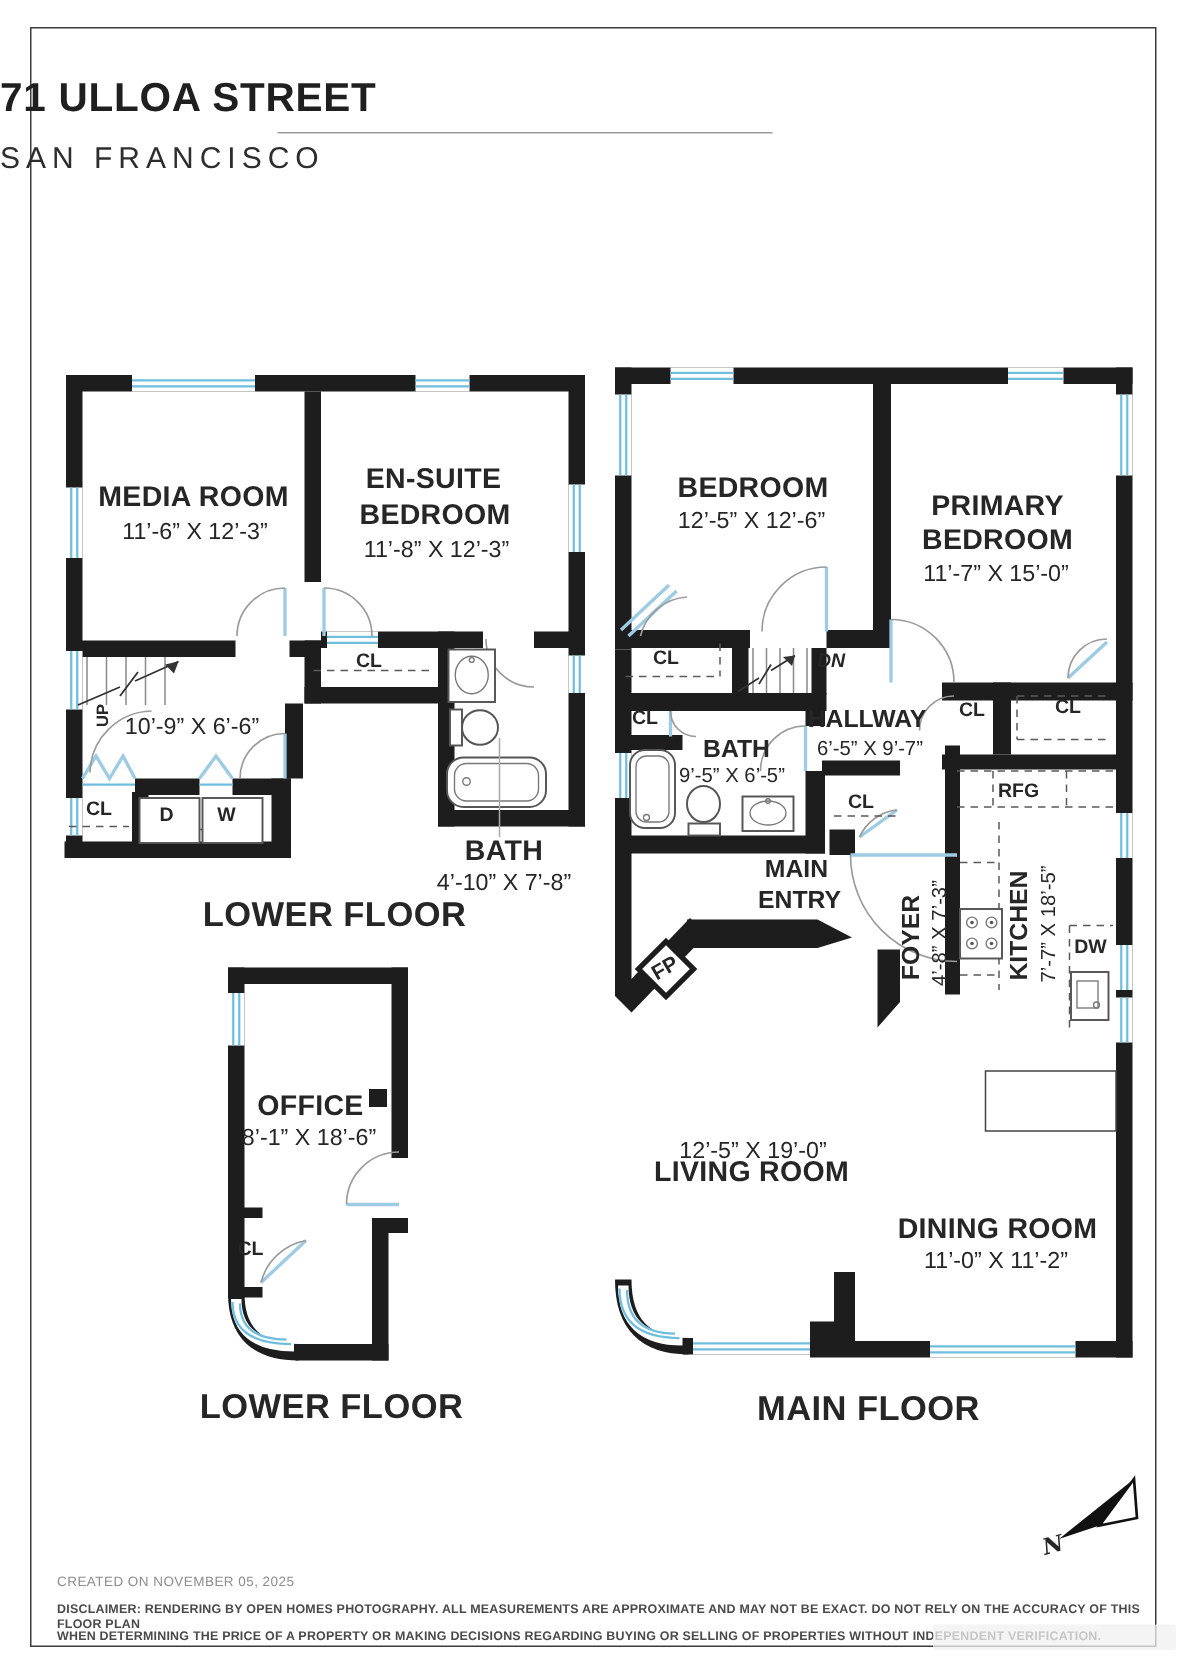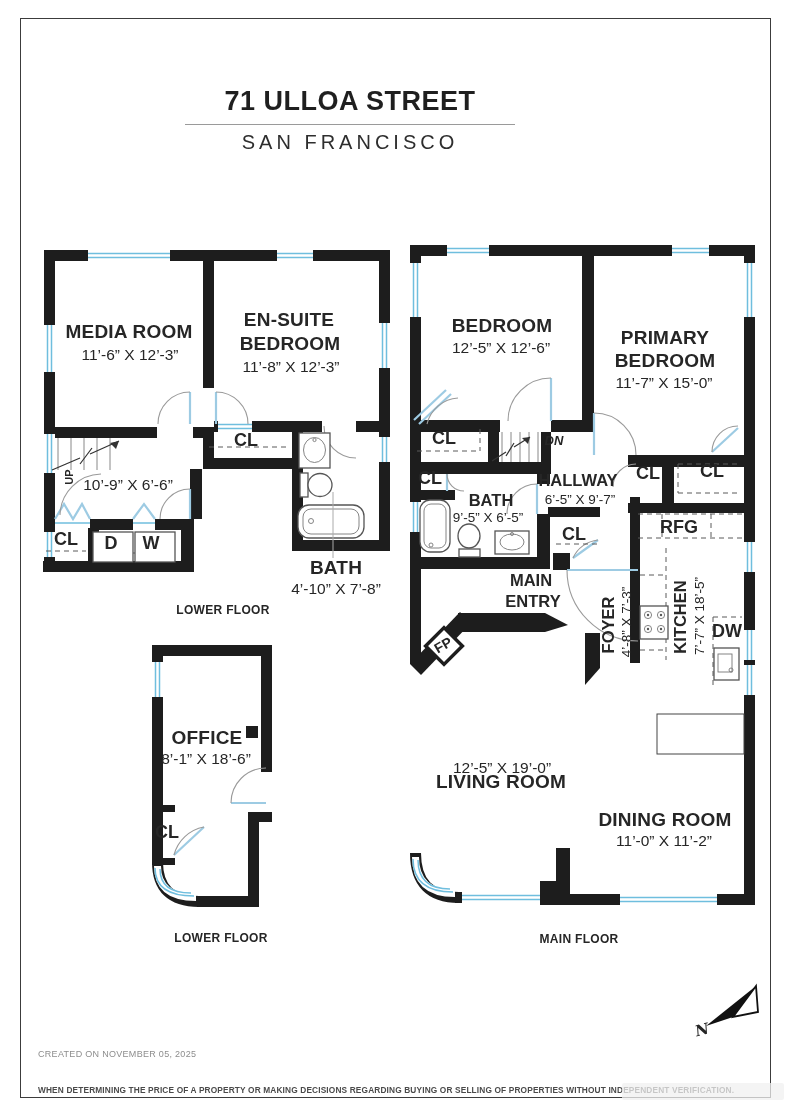--- a/index.html
+++ b/index.html
@@ -1,19 +1,19 @@
 <!DOCTYPE html>
 <html><head>
 <meta charset="utf-8">
 <style>
   html,body{margin:0;padding:0;background:#fff;}
   .page{position:relative;width:792px;height:1120px;background:#fff;overflow:hidden;
         font-family:"Liberation Sans",sans-serif;color:#262626;}
   .frame{position:absolute;left:20px;top:18px;width:749px;height:1078px;border:1.5px solid #3c3c3c;}
-  .titleblock{position:absolute;left:0;top:50px;width:700px;text-align:center;margin-top:36px;}
+  .titleblock{position:absolute;left:0;top:50px;width:700px;text-align:left;}
   .addr{font-size:27px;font-weight:bold;letter-spacing:.5px;color:#1f1f1f;}
   .titlerule{width:330px;height:1px;background:#9a9a9a;margin:7px auto 6px auto;}
   .city{font-size:20px;letter-spacing:4px;color:#2e2e2e;}
   svg{position:absolute;left:0;top:0;}
   .wall{fill:#1d1d1d;}
   .fx{fill:#fff;stroke:#555;stroke-width:1.3;}
   .fx2{fill:none;stroke:#777;stroke-width:.9;}
   .arc{fill:none;stroke:#9a9a9a;stroke-width:1.1;}
   .leaf{stroke:#9dcbe3;stroke-width:2.2;fill:none;}
   .dash{stroke:#5a5a5a;stroke-width:1;stroke-dasharray:5 4;fill:none;}
@@ -21,22 +21,22 @@
   .arrow{stroke:#333;stroke-width:1.2;fill:none;}
   .wwhite{fill:#fff;}
   .wglass{stroke:#6fbede;stroke-width:1.5;fill:none;}
   .counter{fill:none;stroke:#444;stroke-width:1;}
   .leader{stroke:#aaa;stroke-width:1;}
   .lbl{position:absolute;transform:translate(-50%,-50%);white-space:nowrap;color:#262626;}
   .rn{font-weight:bold;font-size:19px;letter-spacing:.2px;}
   .rnm{font-weight:bold;font-size:16.5px;}
   .dm{font-size:15.5px;}
   .dmm{font-size:13.5px;}
-  .sm{font-weight:bold;font-size:18px;}
-  .fl{font-weight:bold;font-size:12px;letter-spacing:.3px;}
+  .sm{font-weight:bold;font-size:13px;}
+  .fl{font-weight:bold;font-size:23px;letter-spacing:.3px;}
   .rot90{transform:translate(-50%,-50%) rotate(-90deg);}
   .rotfp{transform:translate(-50%,-50%) rotate(-30deg);font-size:14px;}
   .rotup{transform:translate(-50%,-50%) rotate(-90deg);font-size:11px;}
   .dnlbl{font-style:italic;font-weight:bold;font-size:13px;}
   .nlbl{font-family:"DejaVu Serif",serif;font-style:italic;font-weight:bold;font-size:15px;
         transform:translate(-50%,-50%) rotate(-15deg);}
   .footer-created{position:absolute;left:38px;top:1049px;font-size:9px;color:#8d8d8d;letter-spacing:.3px;}
   .footer-disc1{position:absolute;left:38px;top:1067px;font-size:8.3px;font-weight:bold;color:#4a4a4a;letter-spacing:.15px;}
   .footer-disc2{position:absolute;left:38px;top:1085px;font-size:8.3px;font-weight:bold;color:#4a4a4a;letter-spacing:.15px;}
   .wm{position:absolute;left:622px;top:1083px;width:162px;height:17px;background:rgba(240,240,240,.75);
@@ -387,15 +387,16 @@
   <div class="lbl sm rotfp" style="left:443px;top:645px;">FP</div>
   <div class="lbl rn" style="left:501px;top:782px;">LIVING ROOM</div>
   <div class="lbl dm" style="left:502px;top:768px;">12’-5” X 19’-0”</div>
   <div class="lbl rn" style="left:665px;top:820px;">DINING ROOM</div>
   <div class="lbl dm" style="left:664px;top:841px;">11’-0” X 11’-2”</div>
   <div class="lbl fl" style="left:579px;top:939px;">MAIN FLOOR</div>
 
   <div class="lbl nlbl" style="left:702px;top:1030px;">N</div>
 
   <div class="footer-created">CREATED ON NOVEMBER 05, 2025</div>
+  <div class="footer-disc1">DISCLAIMER: RENDERING BY OPEN HOMES PHOTOGRAPHY. ALL MEASUREMENTS ARE APPROXIMATE AND MAY NOT BE EXACT. DO NOT RELY ON THE ACCURACY OF THIS FLOOR PLAN</div>
   <div class="footer-disc2">WHEN DETERMINING THE PRICE OF A PROPERTY OR MAKING DECISIONS REGARDING BUYING OR SELLING OF PROPERTIES WITHOUT INDEPENDENT VERIFICATION.</div>
   <div class="wm"></div>
 </div>
 
 </body></html>

